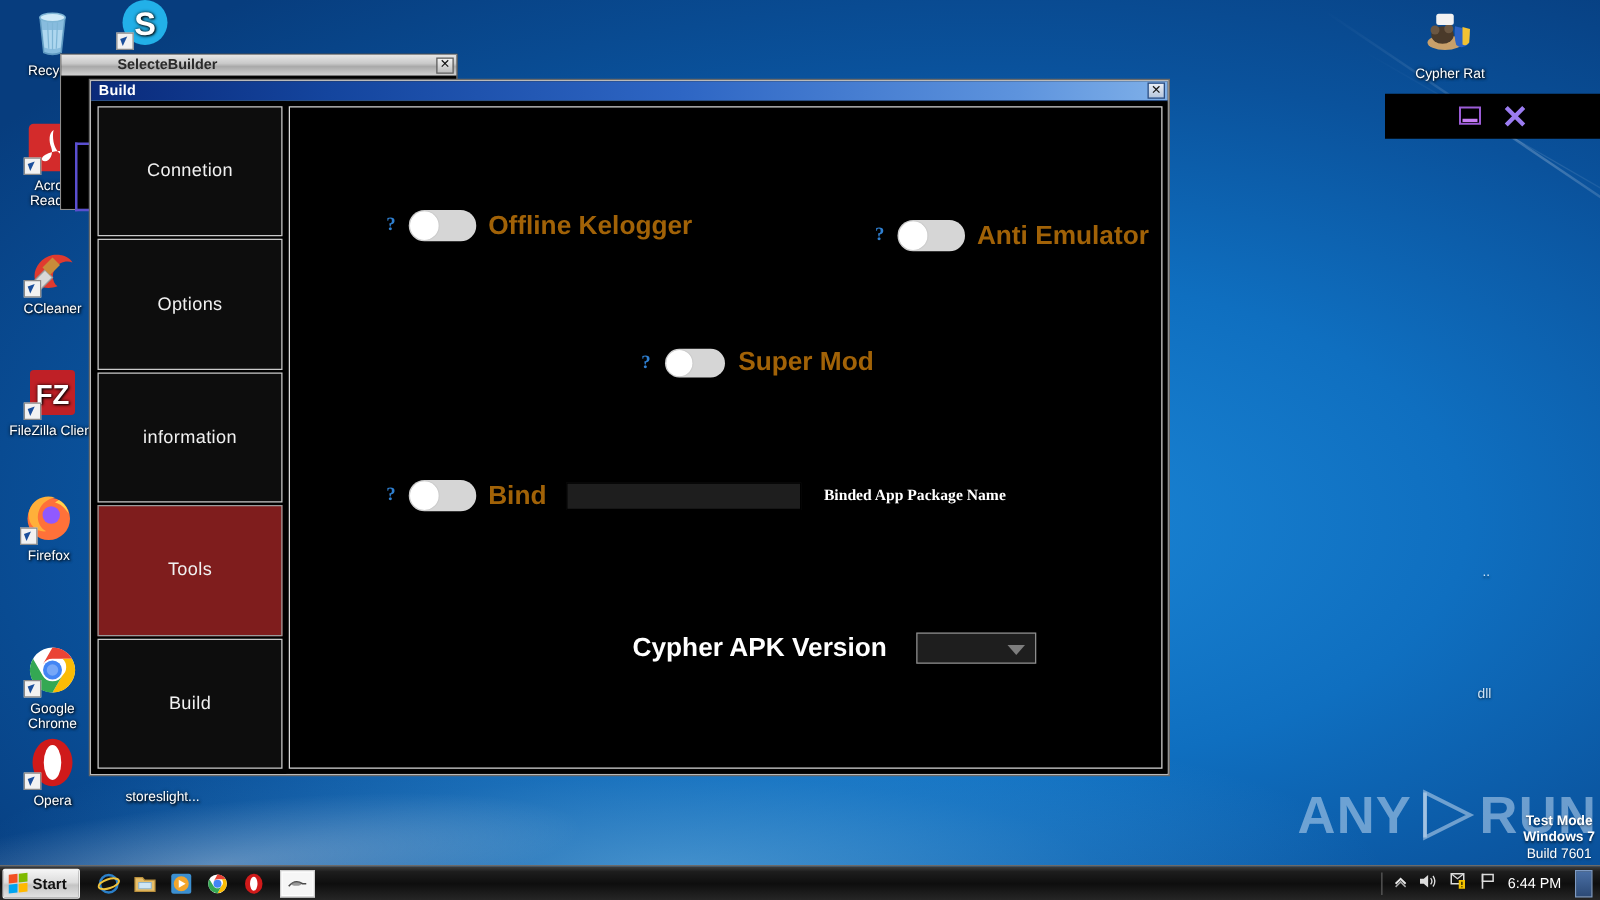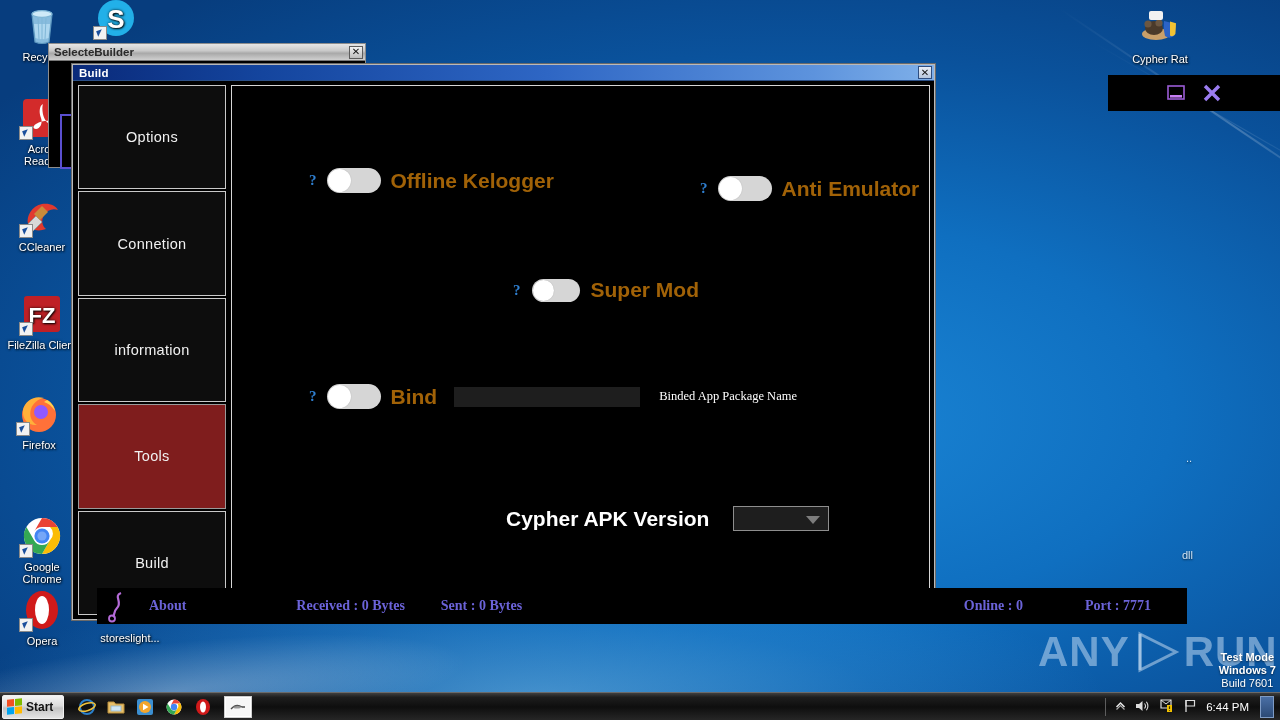--- a/index.html
+++ b/index.html
@@ -94,21 +94,21 @@
   .stray { position:absolute; color:#cfe3f5; font-size:11px; text-shadow:0 1px 2px rgba(0,0,0,.7); }
 
   
   #selecte-window {
     position: absolute; left: 48px; top: 43px; width: 318px; height: 125px;
     background: #000; border: 1px solid #8d8d8d;
   }
   #selecte-titlebar {
     height: 17px; width: 100%;
     background: linear-gradient(180deg,#e6e6e6 0%, #c9c9c9 42%, #a9a9a9 58%, #cfcfcf 100%);
-    display:flex; align-items:center; border-bottom:1px solid #777;
+    display:flex; align-items:center; border-bottom:1px solid #777;padding-left:40px;
   }
   #selecte-titlebar .t { font-size: 11.5px; font-weight:bold; color:#2a2a2a; padding-left:5px; }
   .winclose {
     margin-left:auto; margin-right:2px; width:14px; height:13px;
     background: linear-gradient(180deg,#f2f2f2,#bdbdbd); border:1px solid #5c5c5c;
     display:flex; align-items:center; justify-content:center; font-size:10px; color:#111; line-height:1;
   }
   #selecte-body { position:relative; width:100%; height: calc(100% - 17px); background:#000; }
   #purple-bracket {
     position:absolute; left: 11px; top: 53px; width: 12px; height: 55px;
@@ -174,21 +174,21 @@
     font-family: "Liberation Sans", sans-serif; white-space:nowrap;
   }
   .opt-label.lg { font-size: 21px; }
 
   #bind-input {
     width: 188px; height: 22px; background:#1e1e1e; border: 1px solid #000;
     outline:none; color:#ddd; font-size:12px; padding: 0 4px;
     font-family:"Liberation Sans", sans-serif;
   }
   #bind-hint {
-    color:#ffffff; font-size: 12.5px; font-weight: normal;
+    color:#ffffff; font-size: 12.5px; font-weight: bold;
     font-family: "Liberation Serif", serif; white-space:nowrap;
   }
 
   #apk-label {
     color:#ffffff; font-size: 21px; font-weight: bold; white-space:nowrap;
   }
   #apk-select {
     width: 96px; height: 25px; background:#1e1e1e; border:1px solid #8e8e8e;
     position:relative;
   }
@@ -393,24 +393,24 @@
   <div id="build-window">
     <div id="build-titlebar">
       <span class="t">Build</span>
       <span class="winclose">✕</span>
     </div>
 
     <div id="build-inner">
 
       <div id="sidebar">
         <div class="nav-item">
+          <span>Connetion</span>
+        </div>
+        <div class="nav-item">
           <span>Options</span>
-        </div>
-        <div class="nav-item">
-          <span>Connetion</span>
         </div>
         <div class="nav-item">
           <span>information</span>
         </div>
         <div class="nav-item hover">
           <span>Tools</span>
         </div>
         <div class="nav-item active">
           <span>Build</span>
         </div>
@@ -456,33 +456,20 @@
           <span id="apk-label">Cypher APK Version</span>
           <span id="apk-select">
             <span class="arrow"></span>
           </span>
         </div>
 
       </div>
     </div>
   </div>
 
-  <div id="statusbar">
-    <span class="sicon">
-      <svg width="34" height="34" viewBox="0 0 34 34">
-        <path d="M20 4 C12 7 22 13 16 19 C12 23 14 26 12 28" stroke="#b46bd8" stroke-width="2.2" fill="none"></path>
-        <circle cx="11" cy="29.5" r="3" stroke="#b46bd8" stroke-width="1.8" fill="none"></circle>
-      </svg>
-    </span>
-    <span class="item" id="about-link">About</span>
-    <span class="item" id="received">Received : 0 Bytes</span>
-    <span class="item" id="sent">Sent : 0 Bytes</span>
-    <span class="item" id="online">Online : 0</span>
-    <span class="item" id="port">Port : 7771</span>
-  </div>
 
   <div id="taskbar">
     <button id="start-btn">
       <span class="winlogo">
         <i style="background:#f25022"></i>
           <i style="background:#7fba00"></i>
         <i style="background:#00a4ef"></i>
           <i style="background:#ffb900"></i>
       </span>
       <span>Start</span>

